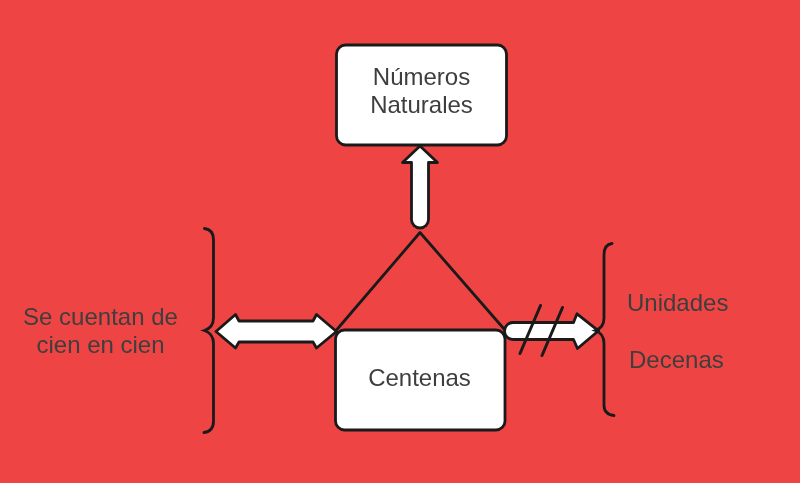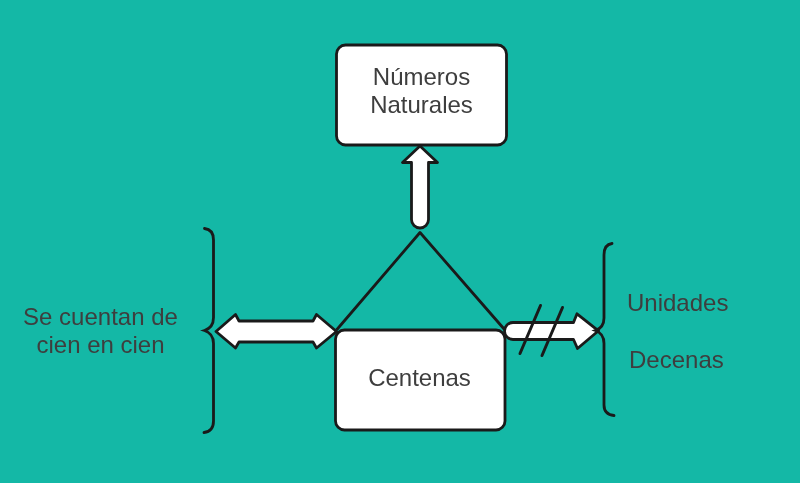--- a/index.html
+++ b/index.html
@@ -1,19 +1,19 @@
 <!DOCTYPE html>
 <html><head>
 <meta charset="utf-8">
 <style>
   html,body{margin:0;padding:0;background:#ffffff;}
   .stage{
     position:relative;
     width:800px;height:483px;
-    background:#14b8a6;
+    background:#ef4444;
     overflow:hidden;
     font-family:"Liberation Sans",sans-serif;
   }
   svg{display:block;width:800px;height:483px;}
   text{
     font-family:"Liberation Sans",sans-serif;
     font-size:24px;
     stroke:none;
   }
 </style>

